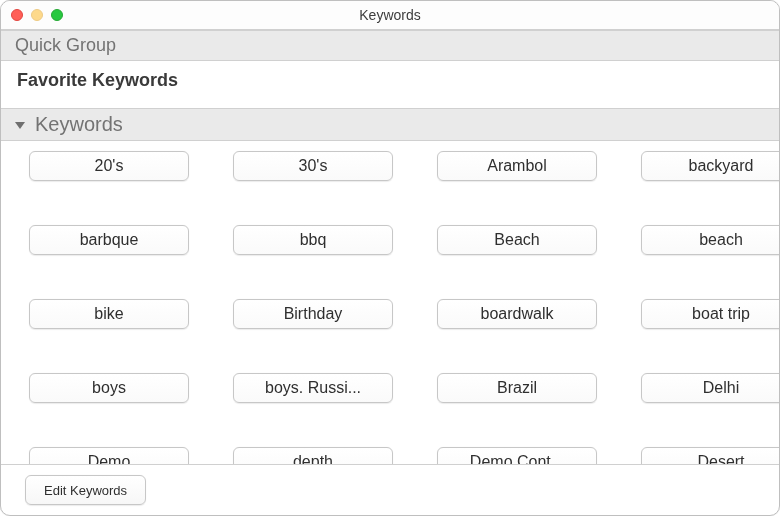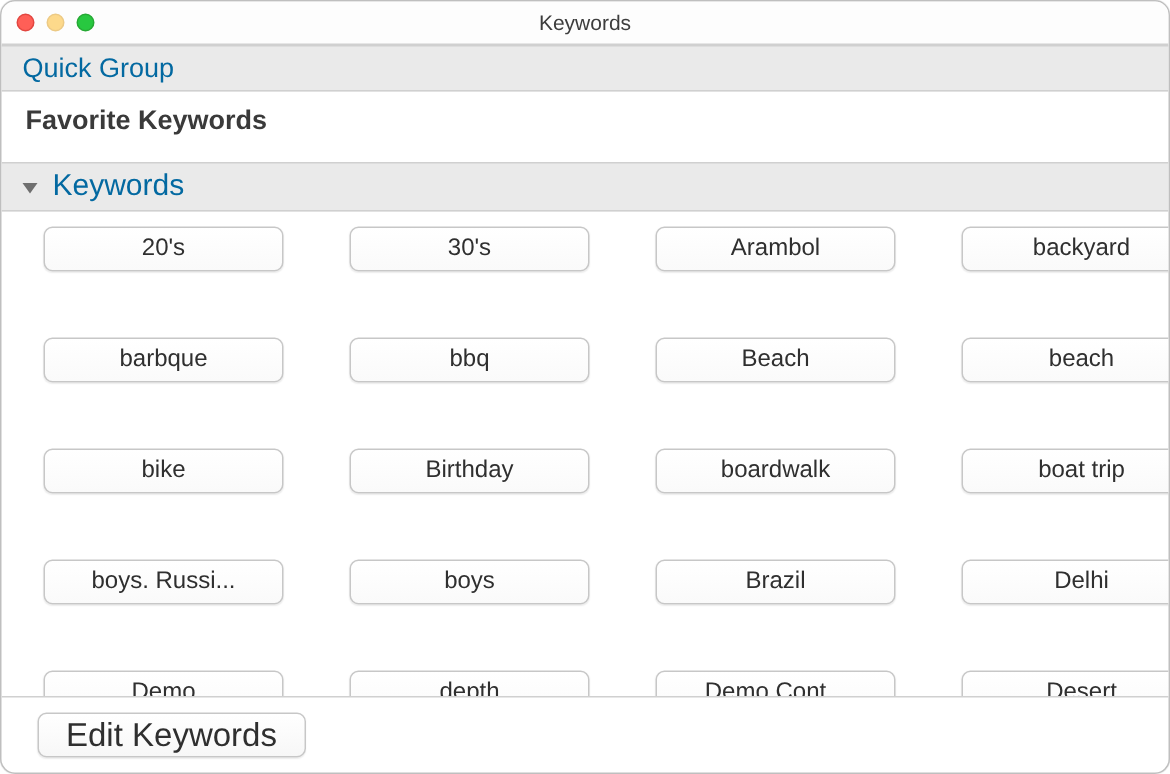--- a/index.html
+++ b/index.html
@@ -29,21 +29,21 @@
   .title {
     position: absolute; left: 0; right: 0; text-align: center;
     font-size: 14px; color: #3d3d3d; pointer-events: none;
   }
   .section-header {
     background: #eaeaea;
     border-top: 1px solid #d0d0d0;
     border-bottom: 1px solid #d0d0d0;
     padding: 4px 14px 4px 14px;
     font-size: 20px;
-    color: #0369a1;
+    color: #737373;
     display: flex;
     align-items: center;
     flex: 0 0 auto;
   }
   .section-header:first-of-type { border-top: none; }
   .section-header.caps { font-size: 18px; }
   .chev {
     width: 0; height: 0;
     border-left: 5px solid transparent;
     border-right: 5px solid transparent;
@@ -89,21 +89,21 @@
     flex: 0 0 auto;
     border-top: 1px solid #d0d0d0;
     padding: 10px 24px;
     display: flex;
   }
   .edit-btn {
     height: 30px;
     border: 1px solid #c7c7c7;
     border-radius: 6px;
     background: linear-gradient(#ffffff,#f7f7f7);
-    font-size: 22px;
+    font-size: 13px;
     color: #2f2f2f;
     padding: 0 18px;
     display: flex; align-items: center;
     box-shadow: 0 0.5px 1px rgba(0,0,0,0.08);
     cursor: default;
   }
 </style>
 </head>
 <body>
 
@@ -138,22 +138,22 @@
         <div class="kw-btn">Arambol</div>
         <div class="kw-btn">backyard</div>
         <div class="kw-btn">barbque</div>
         <div class="kw-btn">bbq</div>
         <div class="kw-btn">Beach</div>
         <div class="kw-btn">beach</div>
         <div class="kw-btn">bike</div>
         <div class="kw-btn">Birthday</div>
         <div class="kw-btn">boardwalk</div>
         <div class="kw-btn">boat trip</div>
+        <div class="kw-btn">boys</div>
         <div class="kw-btn">boys. Russi...</div>
-        <div class="kw-btn">boys</div>
         <div class="kw-btn">Brazil</div>
         <div class="kw-btn">Delhi</div>
         <div class="kw-btn">Demo</div>
         <div class="kw-btn">depth</div>
         <div class="kw-btn">Demo Cont...</div>
         <div class="kw-btn">Desert</div>
         <div class="kw-btn"></div>
         <div class="kw-btn"></div>
         <div class="kw-btn"></div>
         <div class="kw-btn"></div>

